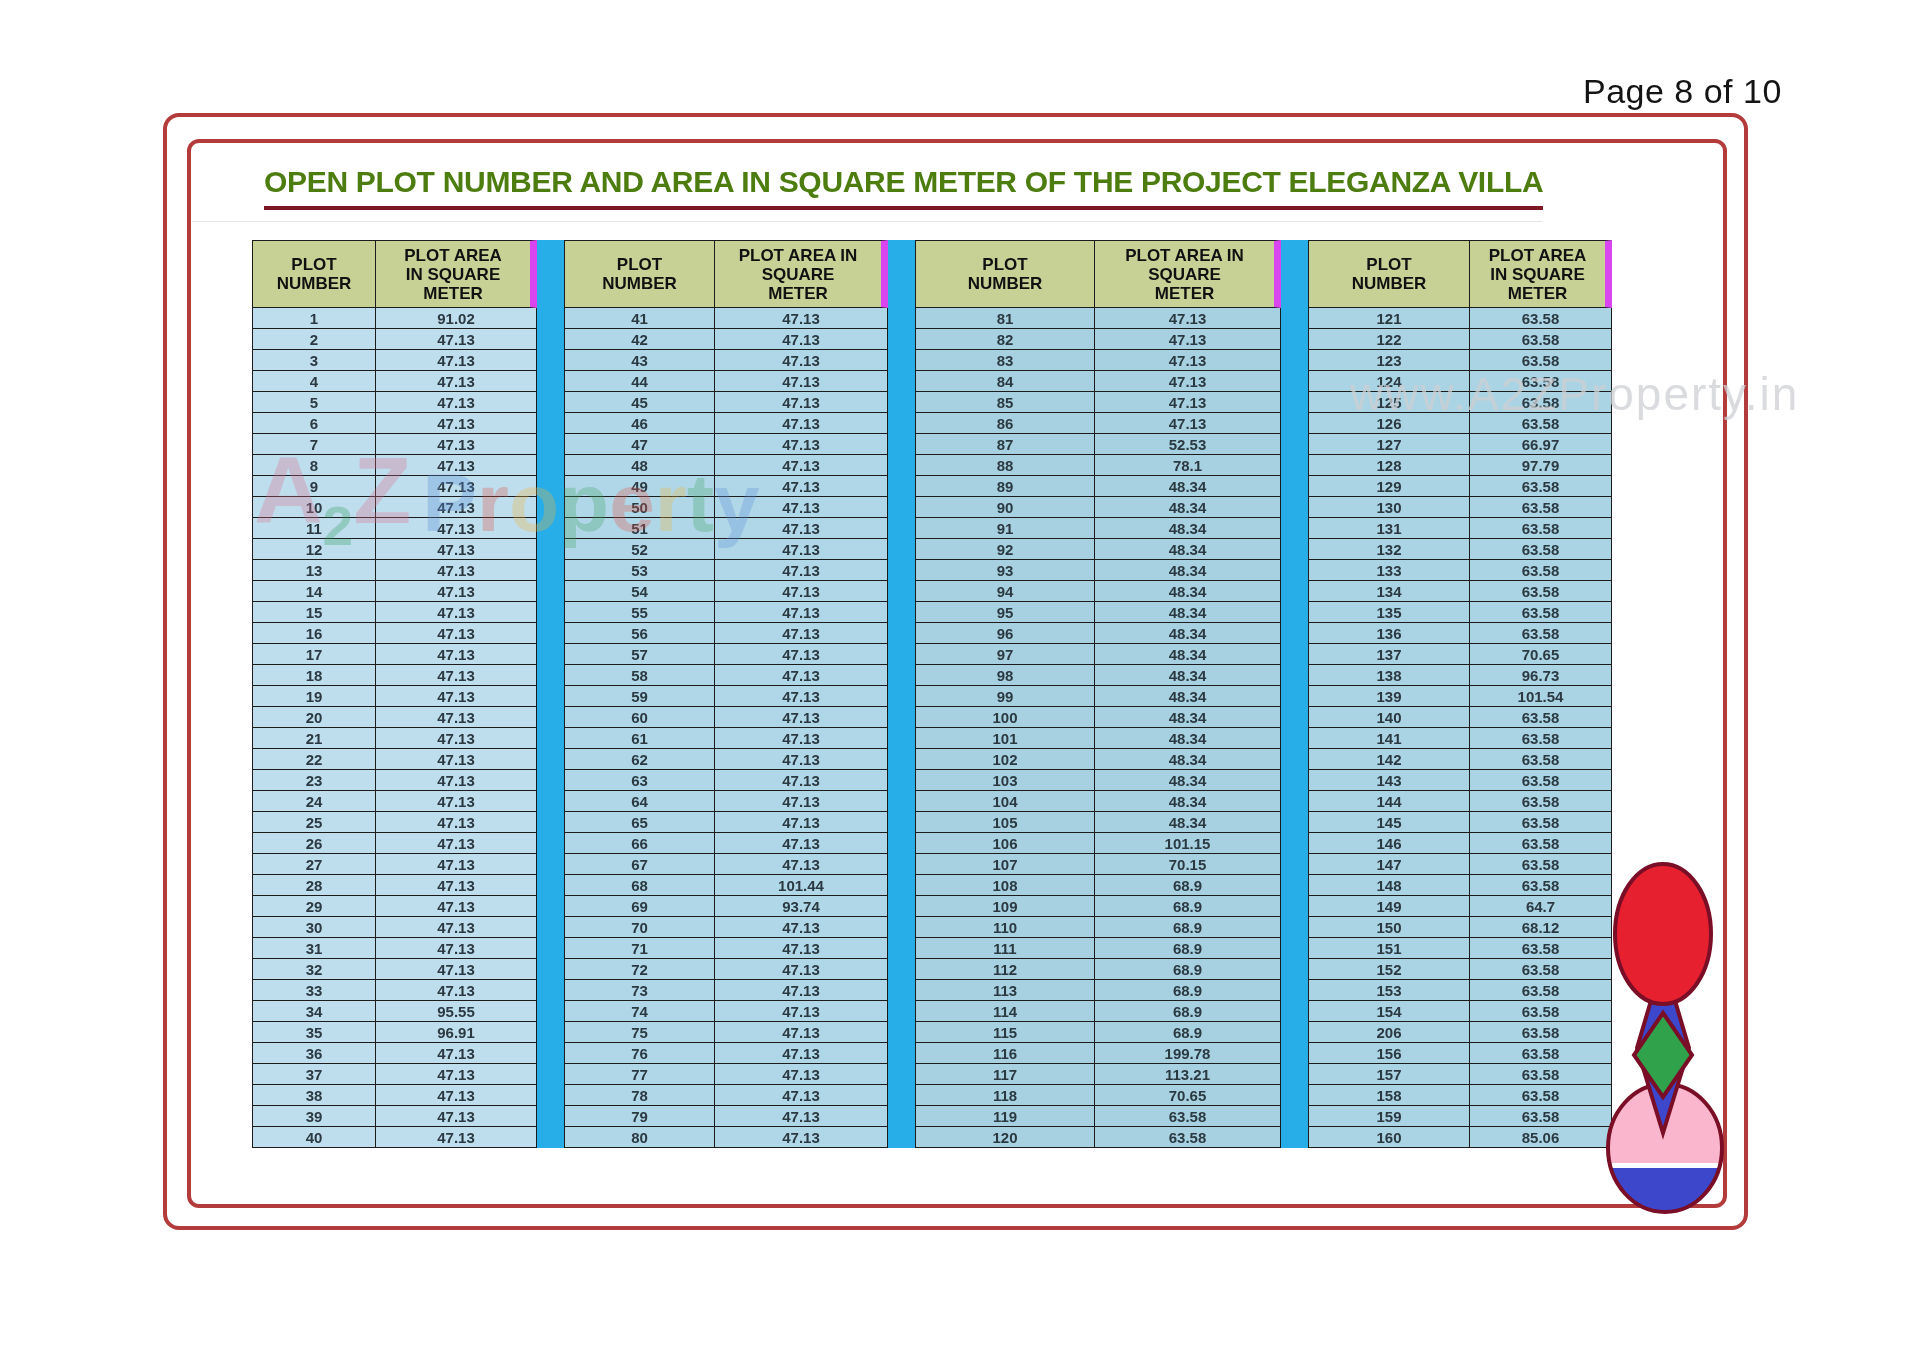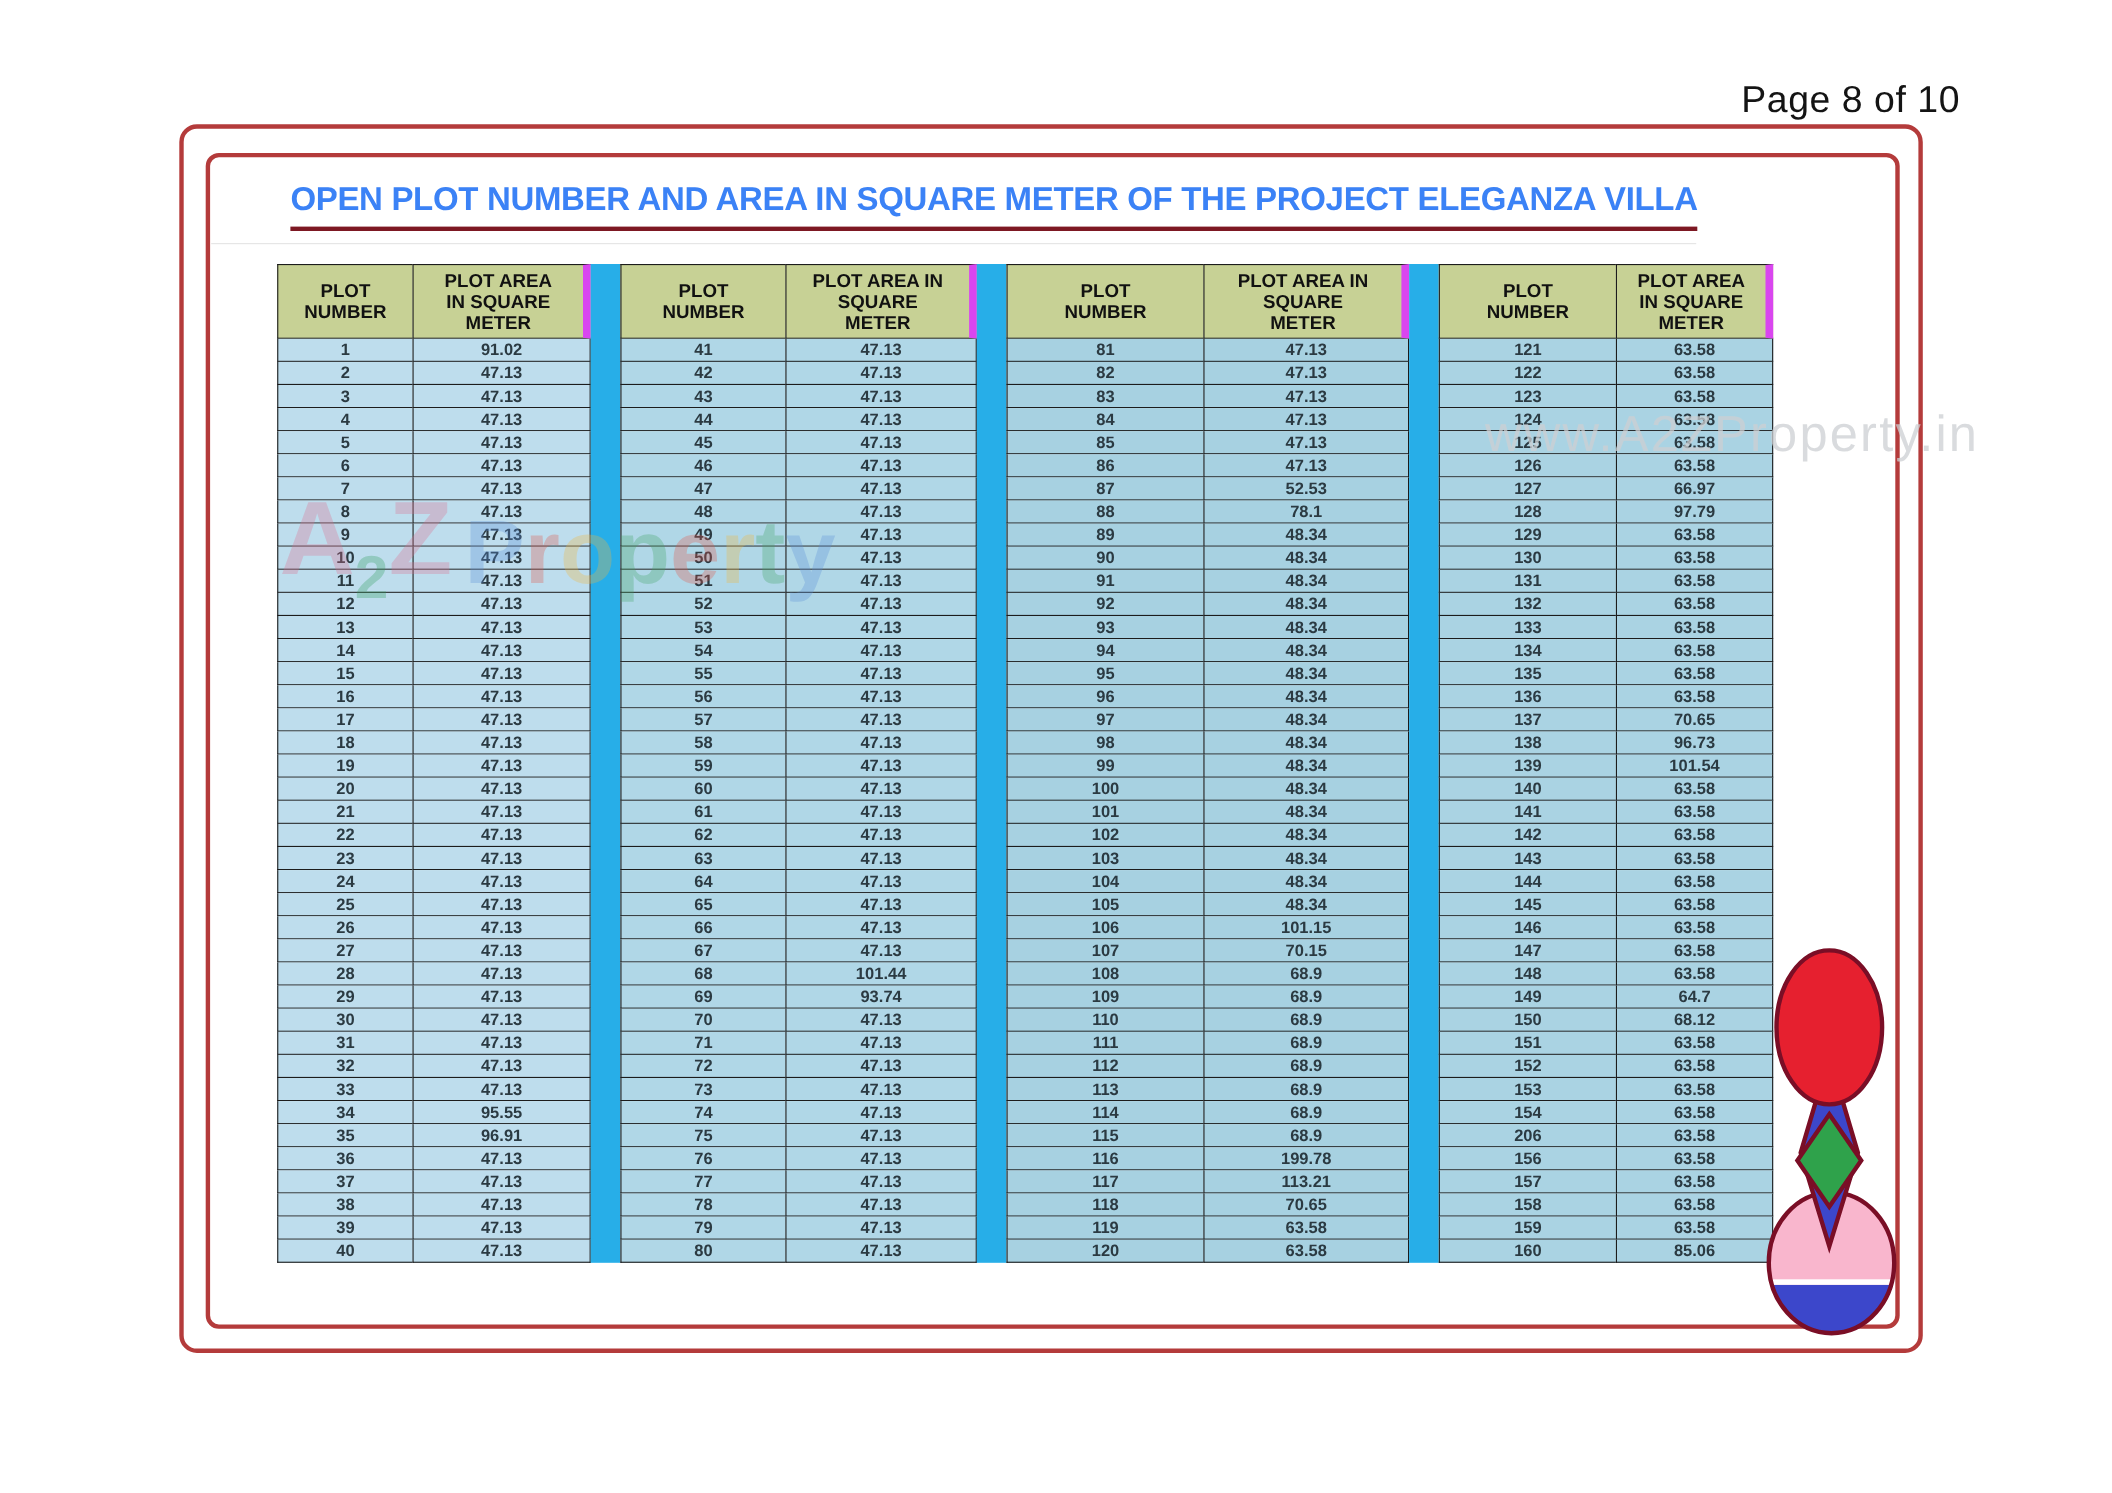--- a/index.html
+++ b/index.html
@@ -18,21 +18,21 @@
   .border-inner{
     position:absolute;left:187px;top:139px;width:1540px;height:1069px;
     border:4px solid #b43b3b;border-radius:12px;z-index:2;box-sizing:border-box;
   }
   .title-ghost-line{
     position:absolute;left:192px;top:221px;width:1350px;height:1px;
     background:#e4e4e4;z-index:1;
   }
   .doc-title{
     position:absolute;left:264px;top:165px;z-index:3;
-    font-size:30px;font-weight:bold;color:#3b82f6;letter-spacing:-0.3px;
+    font-size:30px;font-weight:bold;color:#4d7c0f;letter-spacing:-0.3px;
     border-bottom:4px solid #7d1823;padding-bottom:7px;white-space:nowrap;
   }
   
   .plot-table{
     position:absolute;left:232px;top:240px;z-index:1;
     display:flex;align-items:stretch;padding-left:20px;
   }
   .group{display:flex;}
   .col{display:flex;flex-direction:column;box-sizing:border-box;}
   .g1 .num{width:123px}.g1 .area{width:162px}

